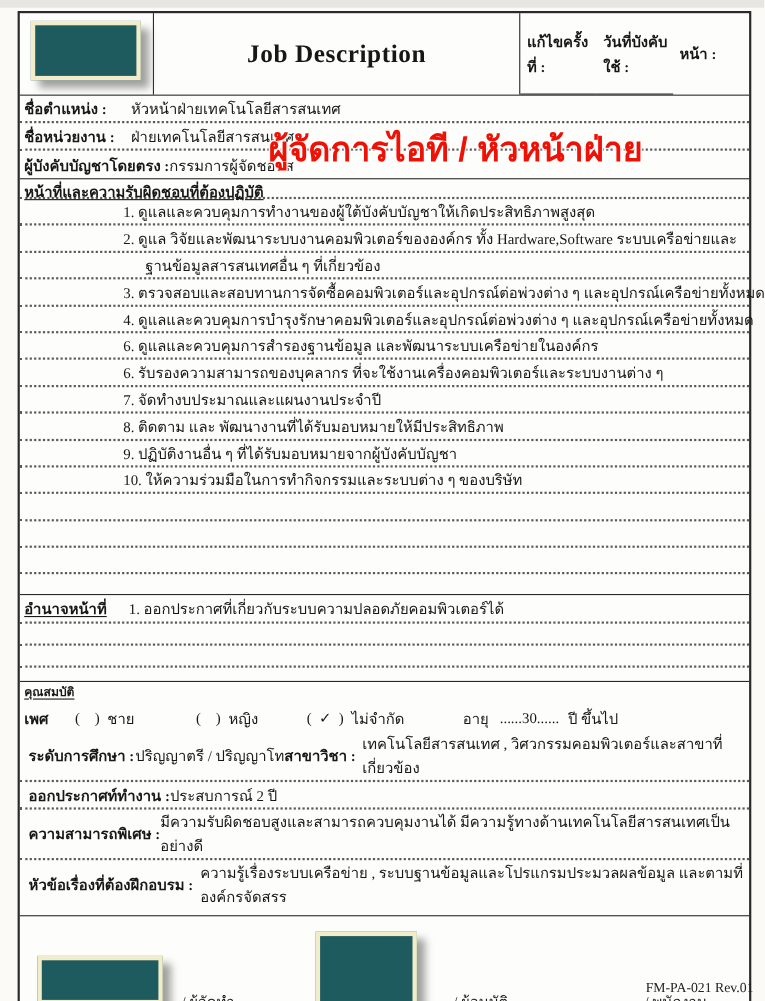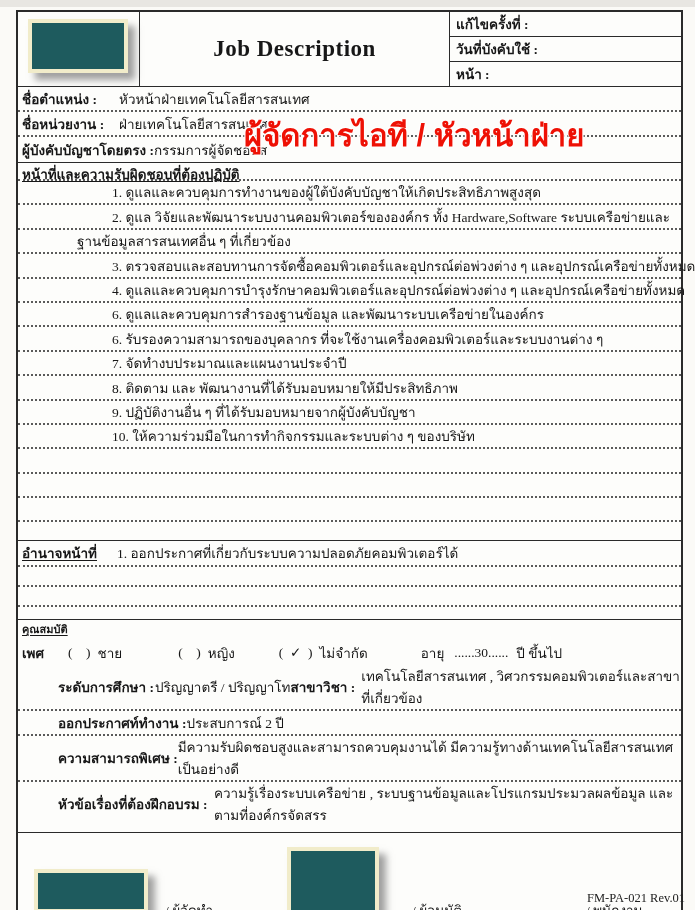--- a/index.html
+++ b/index.html
@@ -15,21 +15,21 @@
     border:2px solid #2a2a2a;background:#fdfdfb;box-sizing:border-box;
   }
   
   .hdr{display:flex;height:74px;}
   .logo-cell{width:122px;border-right:1.6px solid #2a2a2a;box-sizing:border-box;position:relative;}
   .redact{background:var(--redaction-teal,#1e5b5e);border:4px solid var(--redaction-border,#f1ecca);
     box-shadow:7px 7px 7px rgba(110,110,110,.65);}
   .logo-box{position:absolute;left:10px;top:7px;width:92px;height:46px;}
   .title-cell{flex:1;display:flex;align-items:center;justify-content:center;}
   .doc-title{font-size:23px;font-weight:bold;letter-spacing:.5px;}
-  .rev-cell{width:232px;border-left:1.6px solid #2a2a2a;box-sizing:border-box;display:flex;flex-direction:column;}
+  .rev-cell{width:209px;border-left:1.6px solid #2a2a2a;box-sizing:border-box;display:flex;flex-direction:row;}
   .rev-row{flex:1;display:flex;align-items:center;padding-left:6px;font-size:13.5px;font-weight:bold;
     border-bottom:1.6px solid #2a2a2a;box-sizing:border-box;}
   .rev-row:last-child{border-bottom:none;}
   
   .info{border-top:1.6px solid #2a2a2a;}
   .irow{height:25px;display:flex;align-items:center;font-size:13.5px;
     border-bottom:2px dotted #5a5a5a;box-sizing:border-box;}
   .irow:last-child{border-bottom:none;}
   .ilabel{flex:0 0 97px;padding-left:4px;font-weight:bold;white-space:nowrap;}
   .ivalue{white-space:nowrap;}
@@ -39,34 +39,34 @@
     font-family:"Liberation Sans","DejaVu Sans",sans-serif;white-space:nowrap;
     text-shadow:0 0 2px #fff,0 0 4px #fff,1px 1px 0 #fff,-1px -1px 0 #fff;
   }
   
   .duties{border-top:1.6px solid #2a2a2a;padding-bottom:18px;}
   .sec-head{height:18px;font-size:13.5px;font-weight:bold;padding-left:4px;
     border-bottom:2px dotted #5a5a5a;box-sizing:border-box;}
   .sec-head span{text-decoration:underline;text-underline-offset:2px;}
   .duty-line{height:24.4px;border-bottom:2px dotted #5a5a5a;box-sizing:border-box;
     font-size:13.5px;display:flex;align-items:flex-end;padding-left:94px;white-space:nowrap;}
-  .duty-line.cont{padding-left:59px;}
+  .duty-line.cont{padding-left:114px;}
   
   .authority{border-top:1.6px solid #2a2a2a;padding-bottom:12px;}
   .auth-row{height:26px;display:flex;align-items:center;font-size:13.5px;
     border-bottom:2px dotted #5a5a5a;box-sizing:border-box;}
   .auth-label{flex:0 0 95px;padding-left:4px;font-weight:bold;text-decoration:underline;text-underline-offset:2px;white-space:nowrap;}
   .empty-line{height:20px;border-bottom:2px dotted #5a5a5a;box-sizing:border-box;}
   
   .qual{border-top:1.6px solid #2a2a2a;padding-bottom:6px;}
   .q-title{height:20px;font-size:11px;font-weight:bold;padding-left:4px;}
   .q-title span{text-decoration:underline;text-underline-offset:2px;}
   .q-row{min-height:25px;display:flex;align-items:center;font-size:13.5px;box-sizing:border-box;}
   .q-row.dotted{border-bottom:2px dotted #5a5a5a;}
-  .q-label{flex:0 0 97px;padding-left:8px;font-weight:bold;white-space:nowrap;margin-left:32px;}
+  .q-label{flex:0 0 97px;padding-left:8px;font-weight:bold;white-space:nowrap;}
   .q-label.wide{flex:0 0 156px;}
   .gender-row{padding-left:4px;}
   .g-word{font-weight:bold;}
   .cbx{white-space:pre;display:inline-block;}
   .g-label{margin-right:0;}
   .age-wrap{white-space:pre;}
   .edu-val{flex:0 0 121px;white-space:nowrap;}
   .major-label{font-weight:bold;margin-right:6px;white-space:nowrap;}
   
   .sigs{border-top:1.6px solid #2a2a2a;height:117px;position:relative;font-size:13.5px;}

